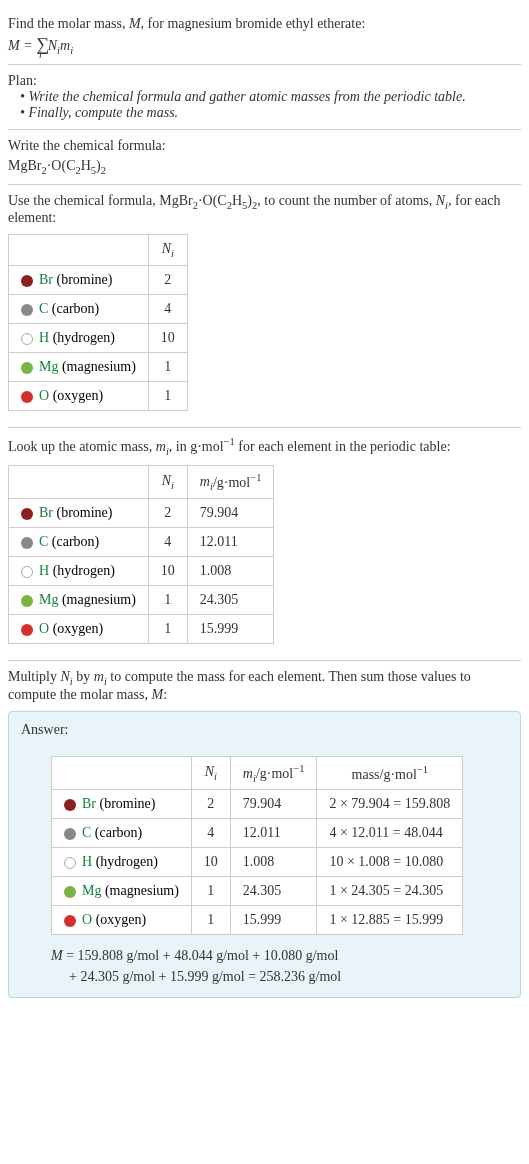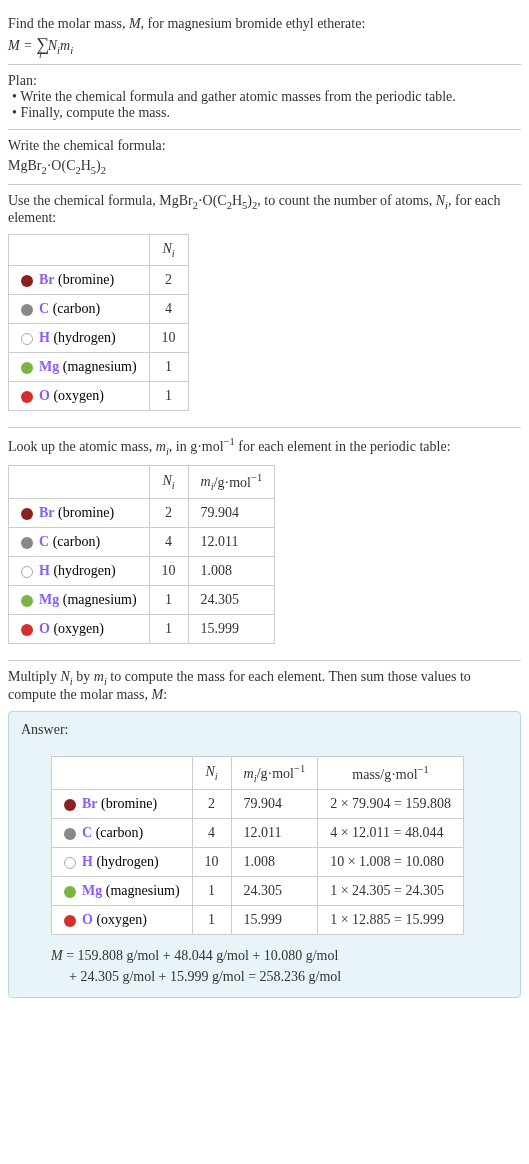--- a/index.html
+++ b/index.html
@@ -41,22 +41,22 @@
       border-radius: 50%;
       margin-right: 6px;
       vertical-align: middle;
     }
     .dot-br { background: #8b2020; }
     .dot-c { background: #888; }
     .dot-h { background: #fff; border: 1px solid #aaa; }
     .dot-mg { background: #7cb342; }
     .dot-o { background: #d32f2f; }
     .element-name {
-      font-weight: bold;
-      color: #8b5cf6;
+      font-weight: normal;
+      color: #15803d;
     }
     .element-full {
       color: #000000;
     }
     table {
       border-collapse: collapse;
       margin: 8px 0;
     }
     th, td {
       border: 1px solid #ccc;
@@ -86,21 +86,22 @@
     }
     .answer-title {
       margin-bottom: 18px;
     }
     .final-eq {
       margin-left: 30px;
       margin-top: 10px;
       line-height: 1.5;
     }
     .plan-bullet {
-      margin-left: 4px;
+      margin-left: 12px;
+      font-style: italic;
     }
   </style>
 </head>
 <body>
 
 <div class="section">
   <div>
     <span>Find the molar mass, </span><span class="formula">M</span><span>, for magnesium bromide ethyl etherate:</span>
   </div>
   <div style="margin-top:2px;">

